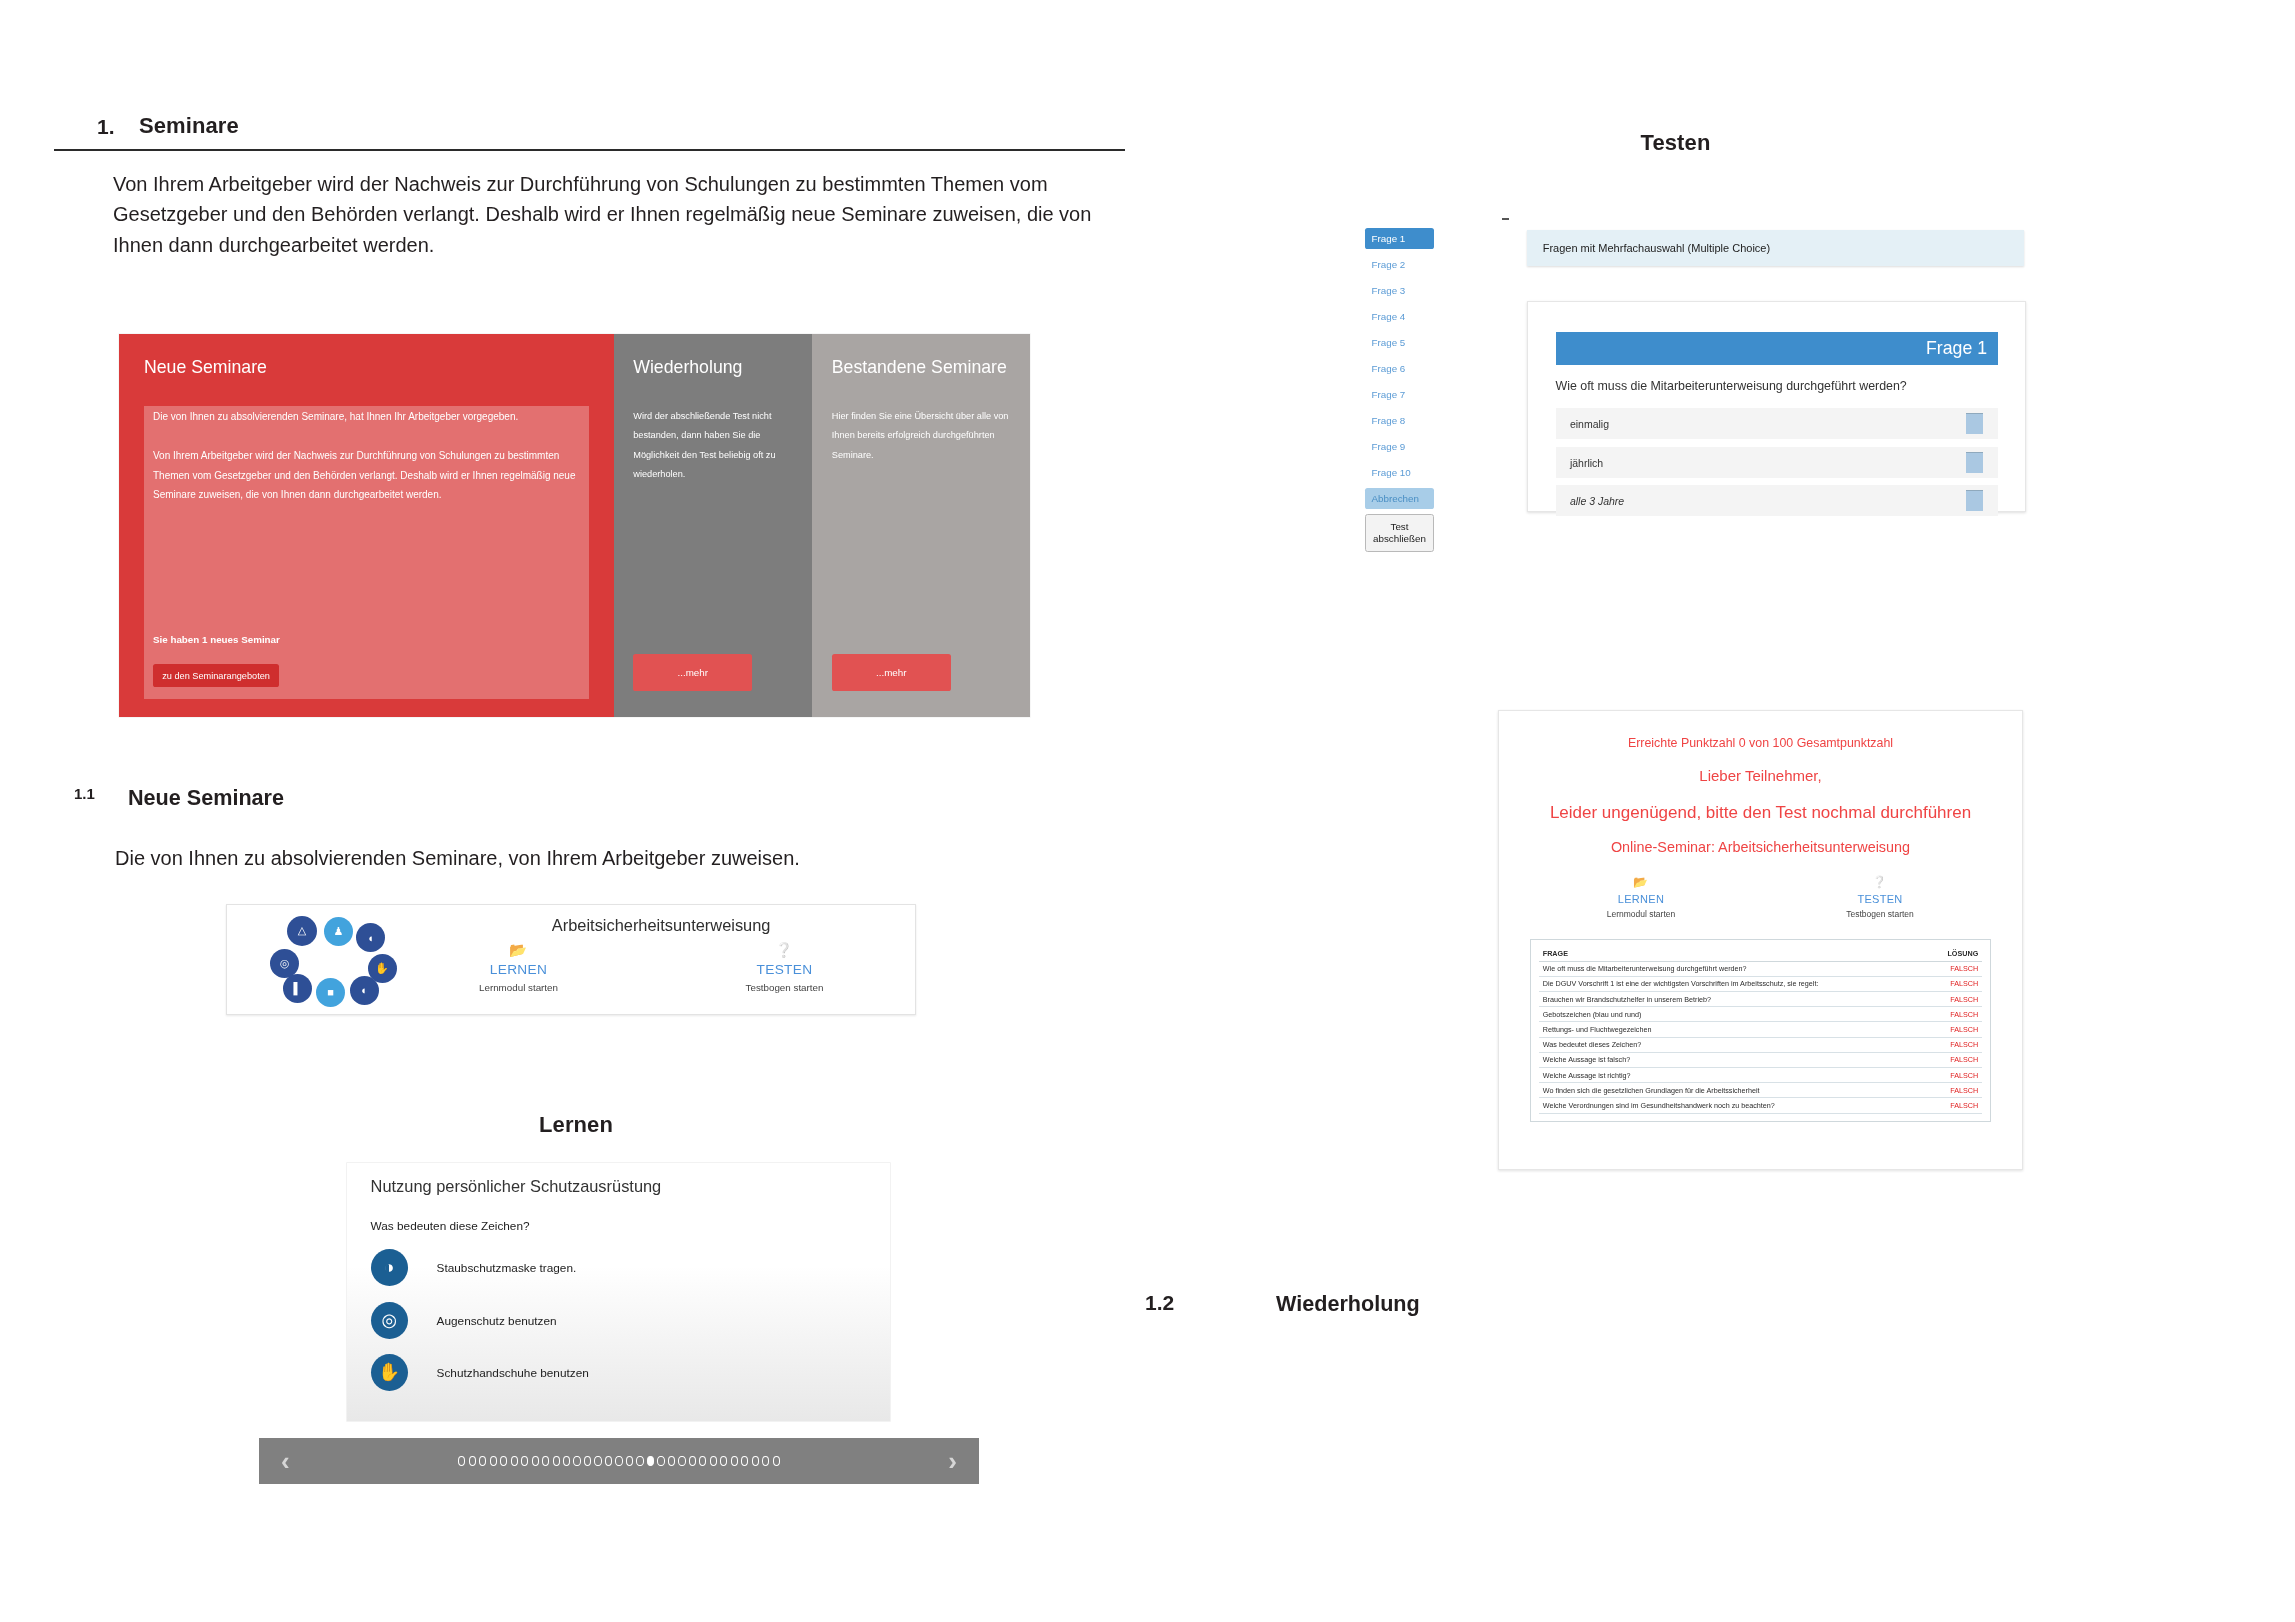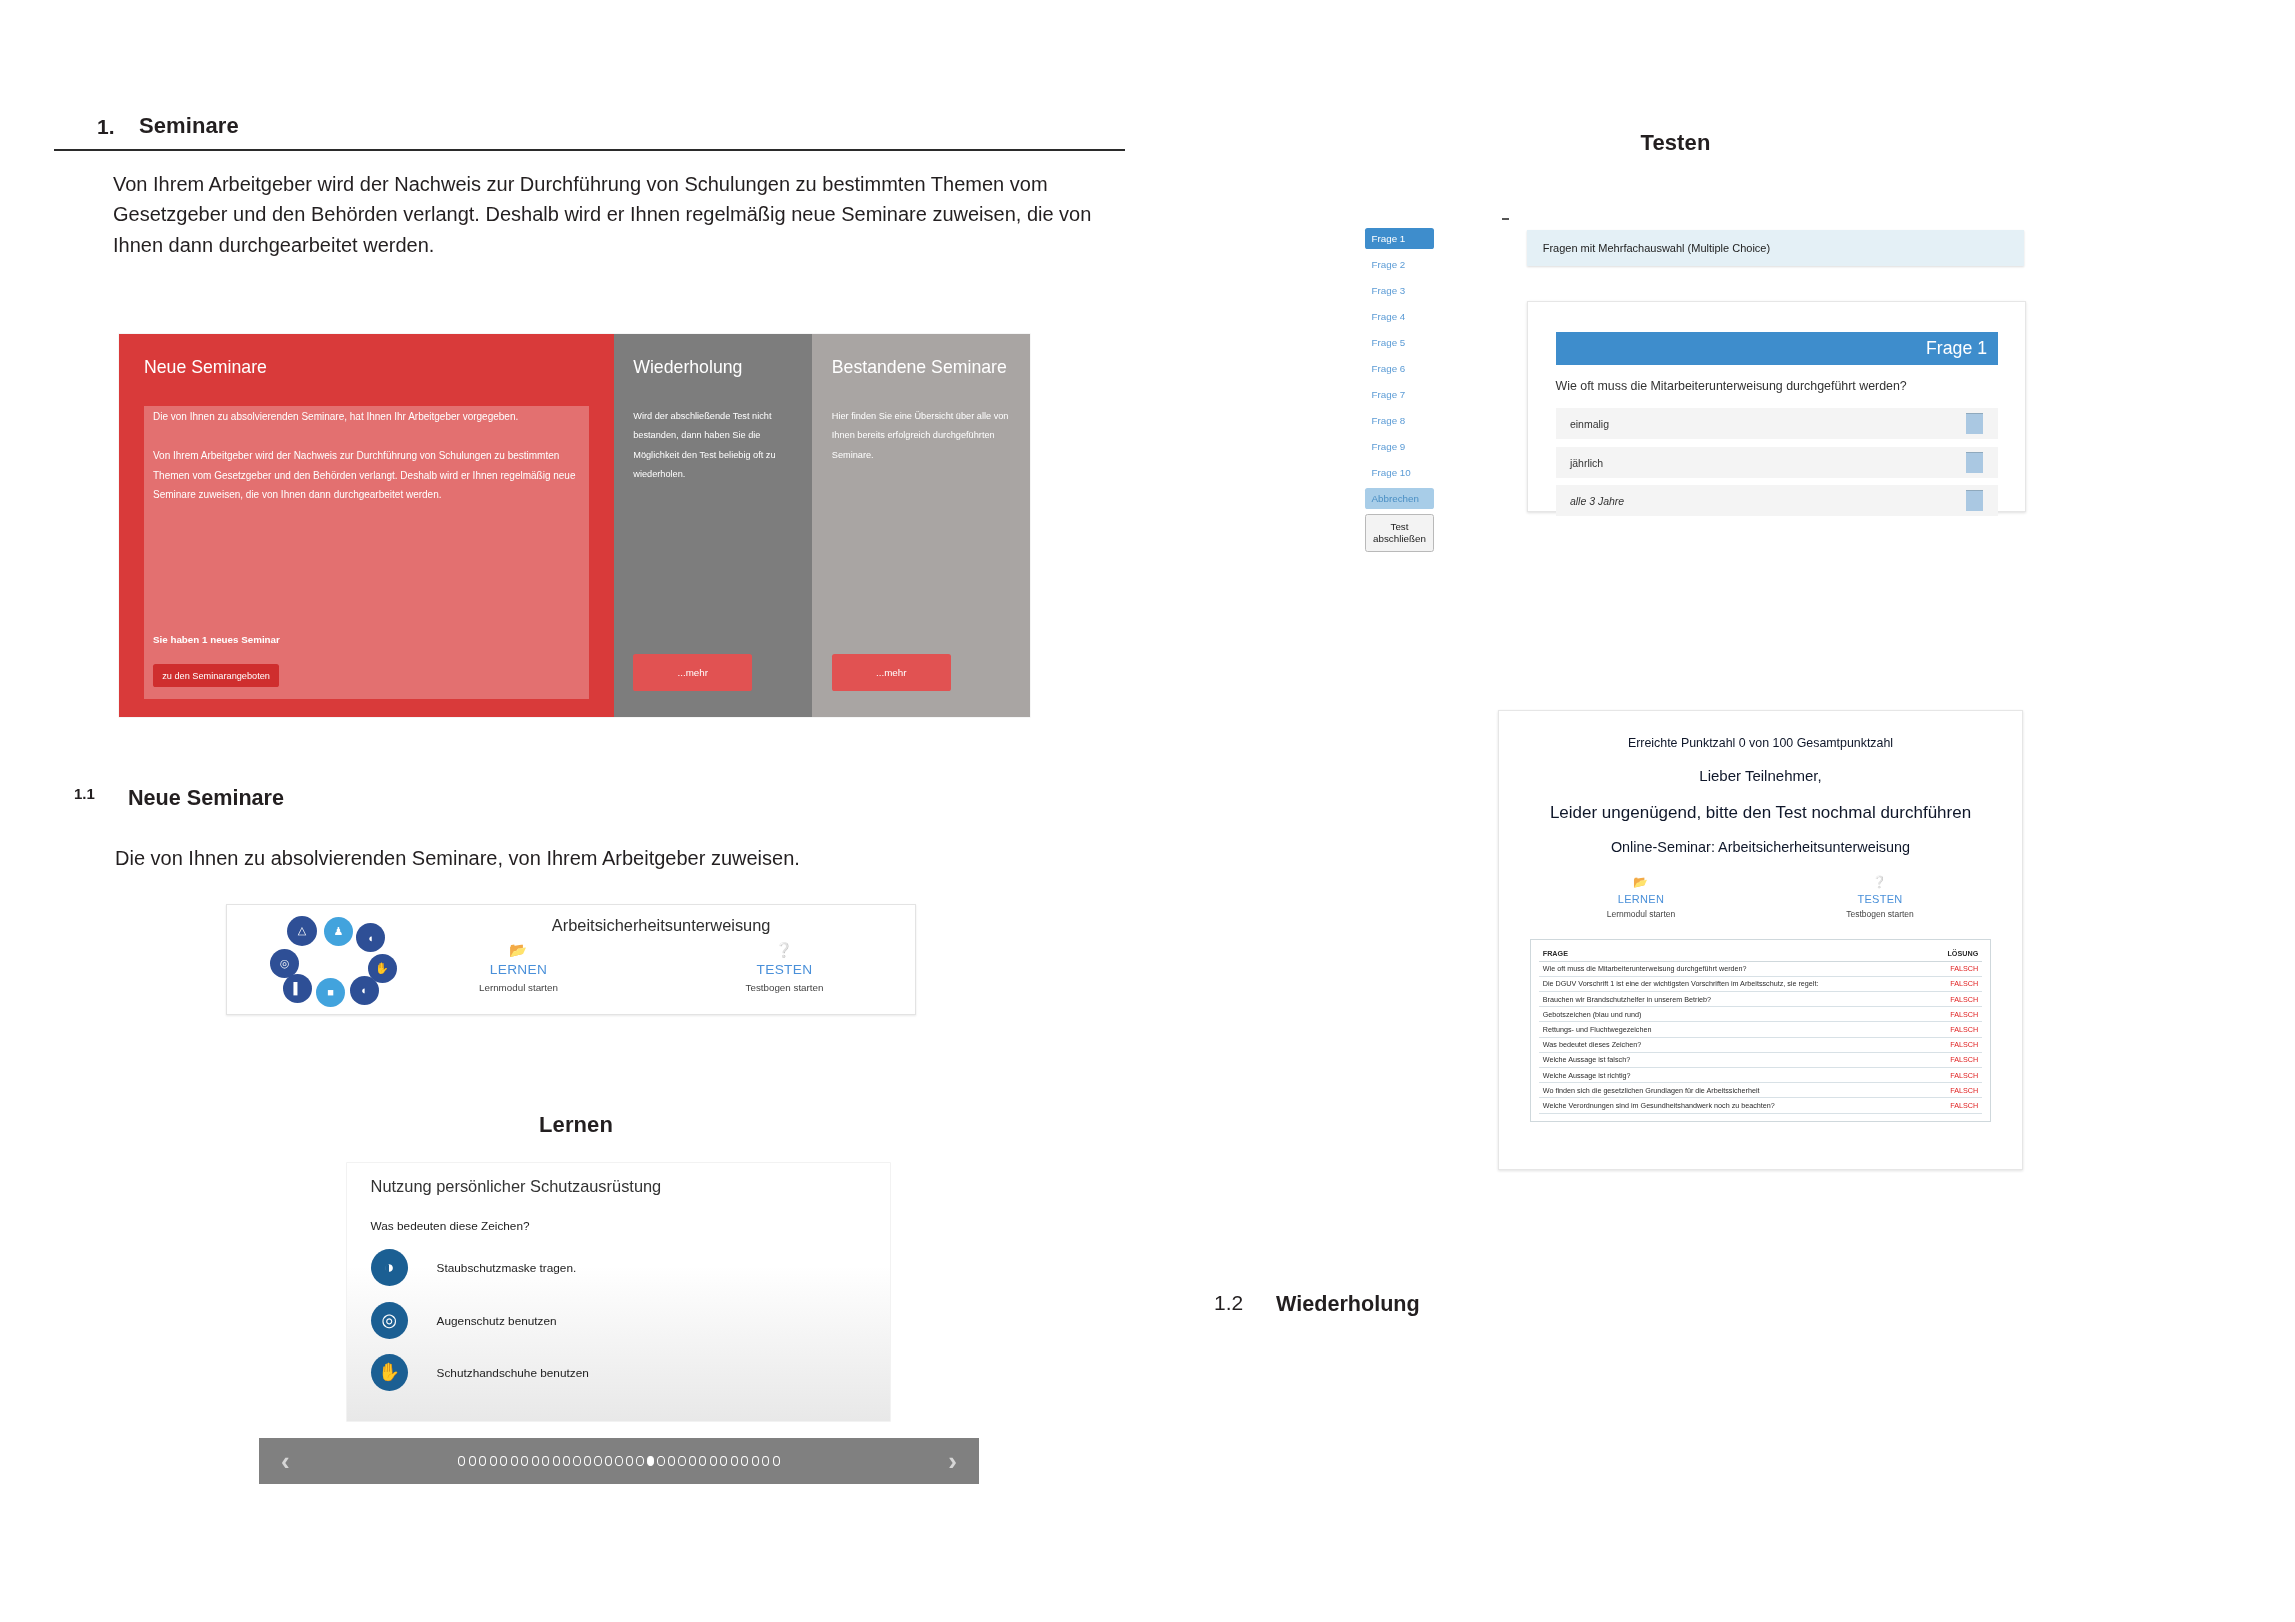--- a/index.html
+++ b/index.html
@@ -105,41 +105,41 @@
                   box-sizing:border-box;color:#fff;font-size:17.7px;}
   #test-q{position:absolute;left:27.5px;top:77px;font-size:12.4px;color:#333;}
   .opt{position:absolute;left:27.5px;right:27.5px;height:31px;background:#f4f4f4;
        display:flex;align-items:center;justify-content:space-between;padding:0 14.4px;box-sizing:border-box;}
   .opt .otx{font-size:10.5px;color:#333;}
   .opt .obx{width:17px;height:19.6px;background:#aac8e2;border-top:1.3px solid #8fa9bd;cursor:pointer;}
 
   
   #result-card{position:absolute;left:1498px;top:710px;width:523px;height:458px;
                background:#fff;border:0.7px solid #e6e6e6;box-shadow:0 0.7px 2.6px rgba(0,0,0,.12);}
-  .rline{text-align:center;color:#0f172a;}
+  .rline{text-align:center;color:#ef4444;}
   #r-score{position:absolute;top:25px;left:0;right:0;font-size:12.4px;}
   #r-greet{position:absolute;top:56px;left:0;right:0;font-size:15px;text-align:center;}
   #r-verdict{position:absolute;top:92px;left:0;right:0;font-size:17px;}
   #r-seminar{position:absolute;top:128px;left:0;right:0;font-size:14.4px;}
   .ract{position:absolute;top:164px;width:164px;text-align:center;}
   .ract .ico{font-size:11.8px;color:#111;}
   .ract .lbl{font-size:11px;color:#4a90d9;margin-top:3.9px;letter-spacing:0.3px;}
   .ract .sub{font-size:8.5px;color:#444;margin-top:3.9px;}
   #r-lernen{left:60px;}
   #r-testen{right:60px;}
   #result-table{position:absolute;left:31px;right:31px;top:228px;
                 border:0.7px solid #cfd8dc;background:#fff;padding:6.5px 7.9px 7.9px 7.9px;box-sizing:border-box;}
   table{border-collapse:collapse;width:100%;}
   th,td{text-align:left;font-size:7.2px;padding:2.6px 3.9px;color:#2b2b2b;}
   th{font-weight:bold;font-size:7.2px;border-bottom:1.3px solid #cfd8dc;}
   tbody tr{border-bottom:0.7px solid #d8e1e6;}
   td.sol{text-align:right;color:#e02020;white-space:nowrap;font-size:7.2px;}
 
   
-  #sec12-num{position:absolute;left:1214px;top:1291px;font-size:21px;font-weight:normal;}
+  #sec12-num{position:absolute;left:1145px;top:1291px;font-size:21px;font-weight:bold;}
   #sec12-title{position:absolute;left:1276px;top:1291px;}
   #sec12-para{position:absolute;left:1250px;top:1328px;width:936px;font-size:20px;line-height:1.95;}
 </style>
 </head>
 <body>
 
 <div class="page">
 
   <div class="h1" id="sec1-num">1.</div>
   <div class="h1" id="sec1-title">Seminare</div>

